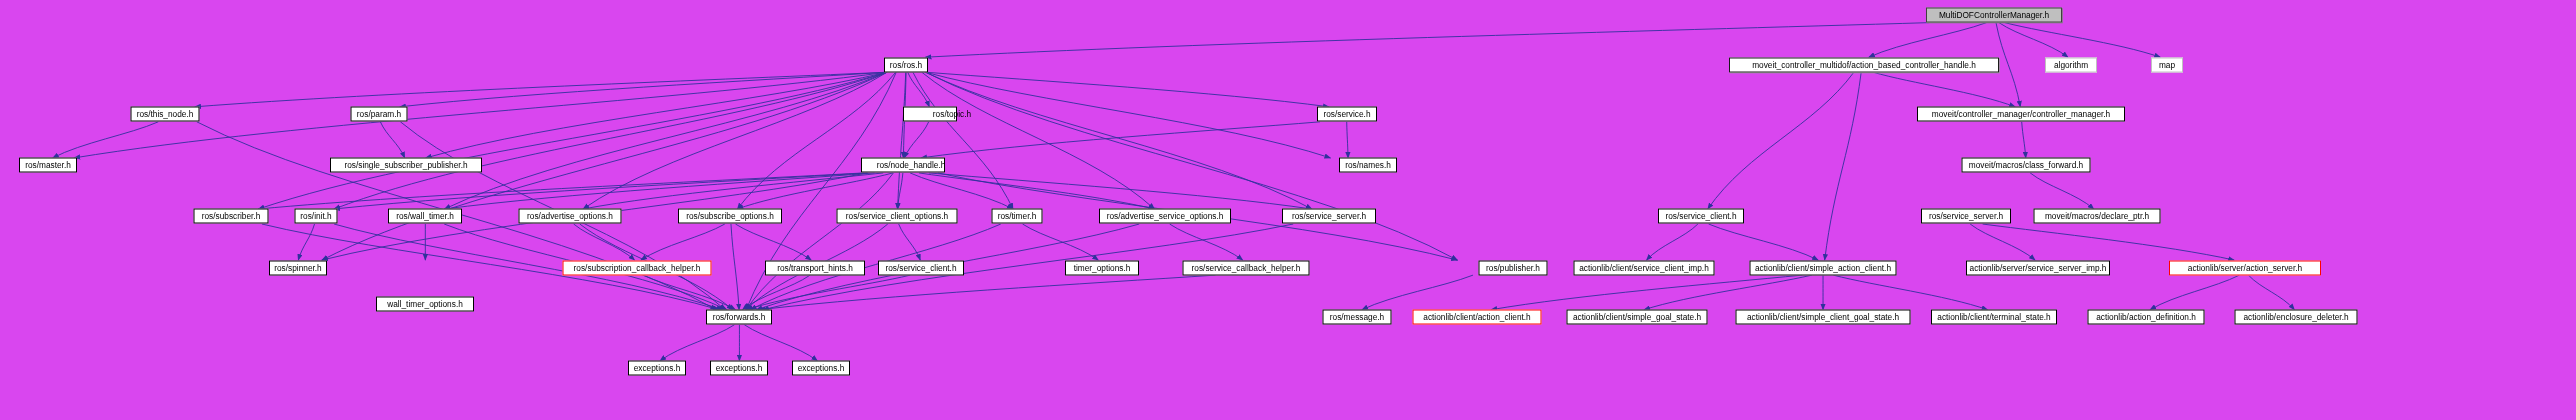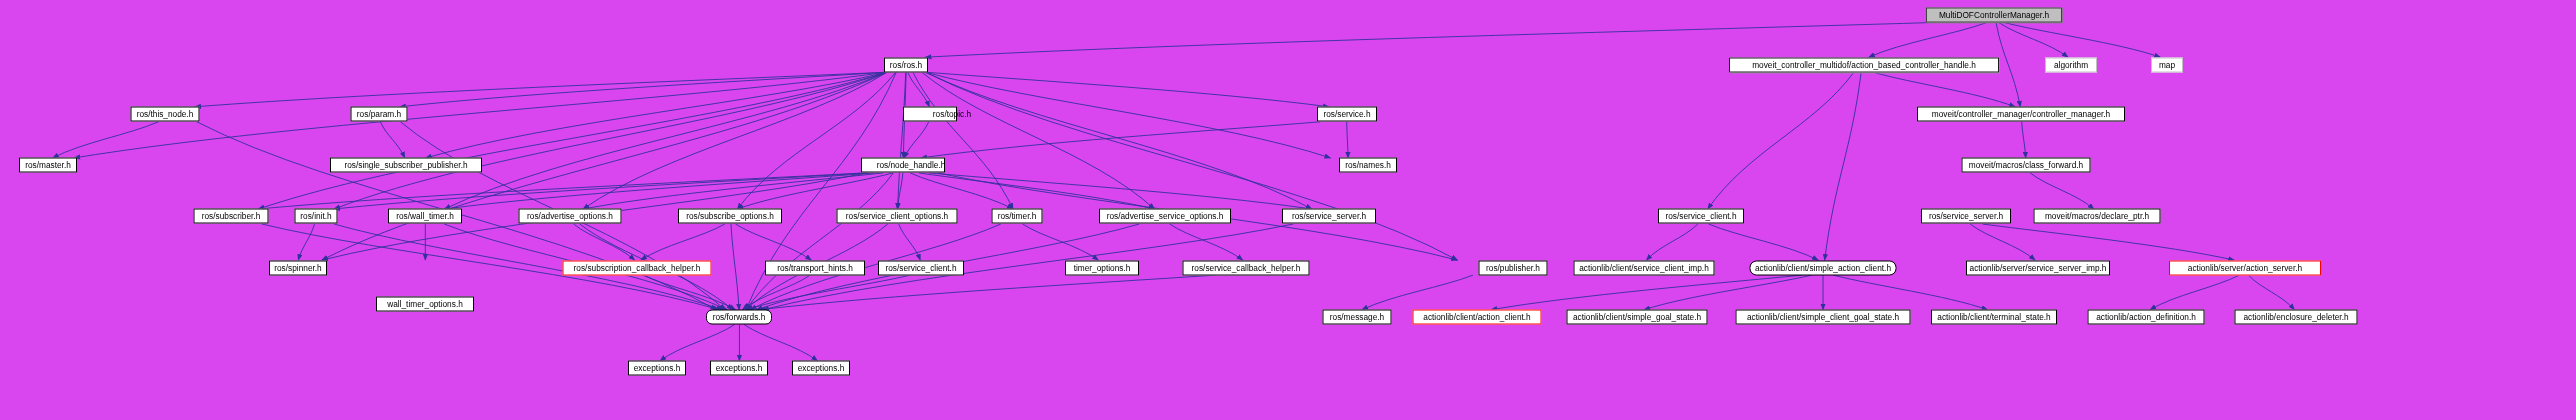--- a/index.html
+++ b/index.html
@@ -237,30 +237,30 @@
       </div>
       <div class="node plain" style="left: 1246px; top: 268px; width: 127px;">
         <span>ros/service_callback_helper.h</span>
       </div>
       <div class="node plain" style="left: 1480px; top: 268px; width: 69px; margin-left: 33px;">
         <span>ros/publisher.h</span>
       </div>
       <div class="node plain" style="left: 1644px; top: 268px; width: 141px;">
         <span>actionlib/client/service_client_imp.h</span>
       </div>
-      <div class="node plain" style="left: 1823px; top: 268px; width: 147px; border-radius: 7px;">
+      <div class="node plain" style="left: 1823px; top: 268px; width: 147px;">
         <span>actionlib/client/simple_action_client.h</span>
       </div>
       <div class="node plain" style="left: 2038px; top: 268px; width: 144px;">
         <span>actionlib/server/service_server_imp.h</span>
       </div>
       <div class="node red" style="left: 2245px; top: 268px; width: 152px;">
         <span>actionlib/server/action_server.h</span>
       </div>
-      <div class="node plain" style="left: 739px; top: 317px; width: 66px; border-radius: 6px;">
+      <div class="node plain" style="left: 739px; top: 317px; width: 66px;">
         <span>ros/forwards.h</span>
       </div>
       <div class="node plain" style="left: 1357px; top: 317px; width: 69px;">
         <span>ros/message.h</span>
       </div>
       <div class="node red" style="left: 1477px; top: 317px; width: 129px;">
         <span>actionlib/client/action_client.h</span>
       </div>
       <div class="node plain" style="left: 1637px; top: 317px; width: 141px;">
         <span>actionlib/client/simple_goal_state.h</span>

